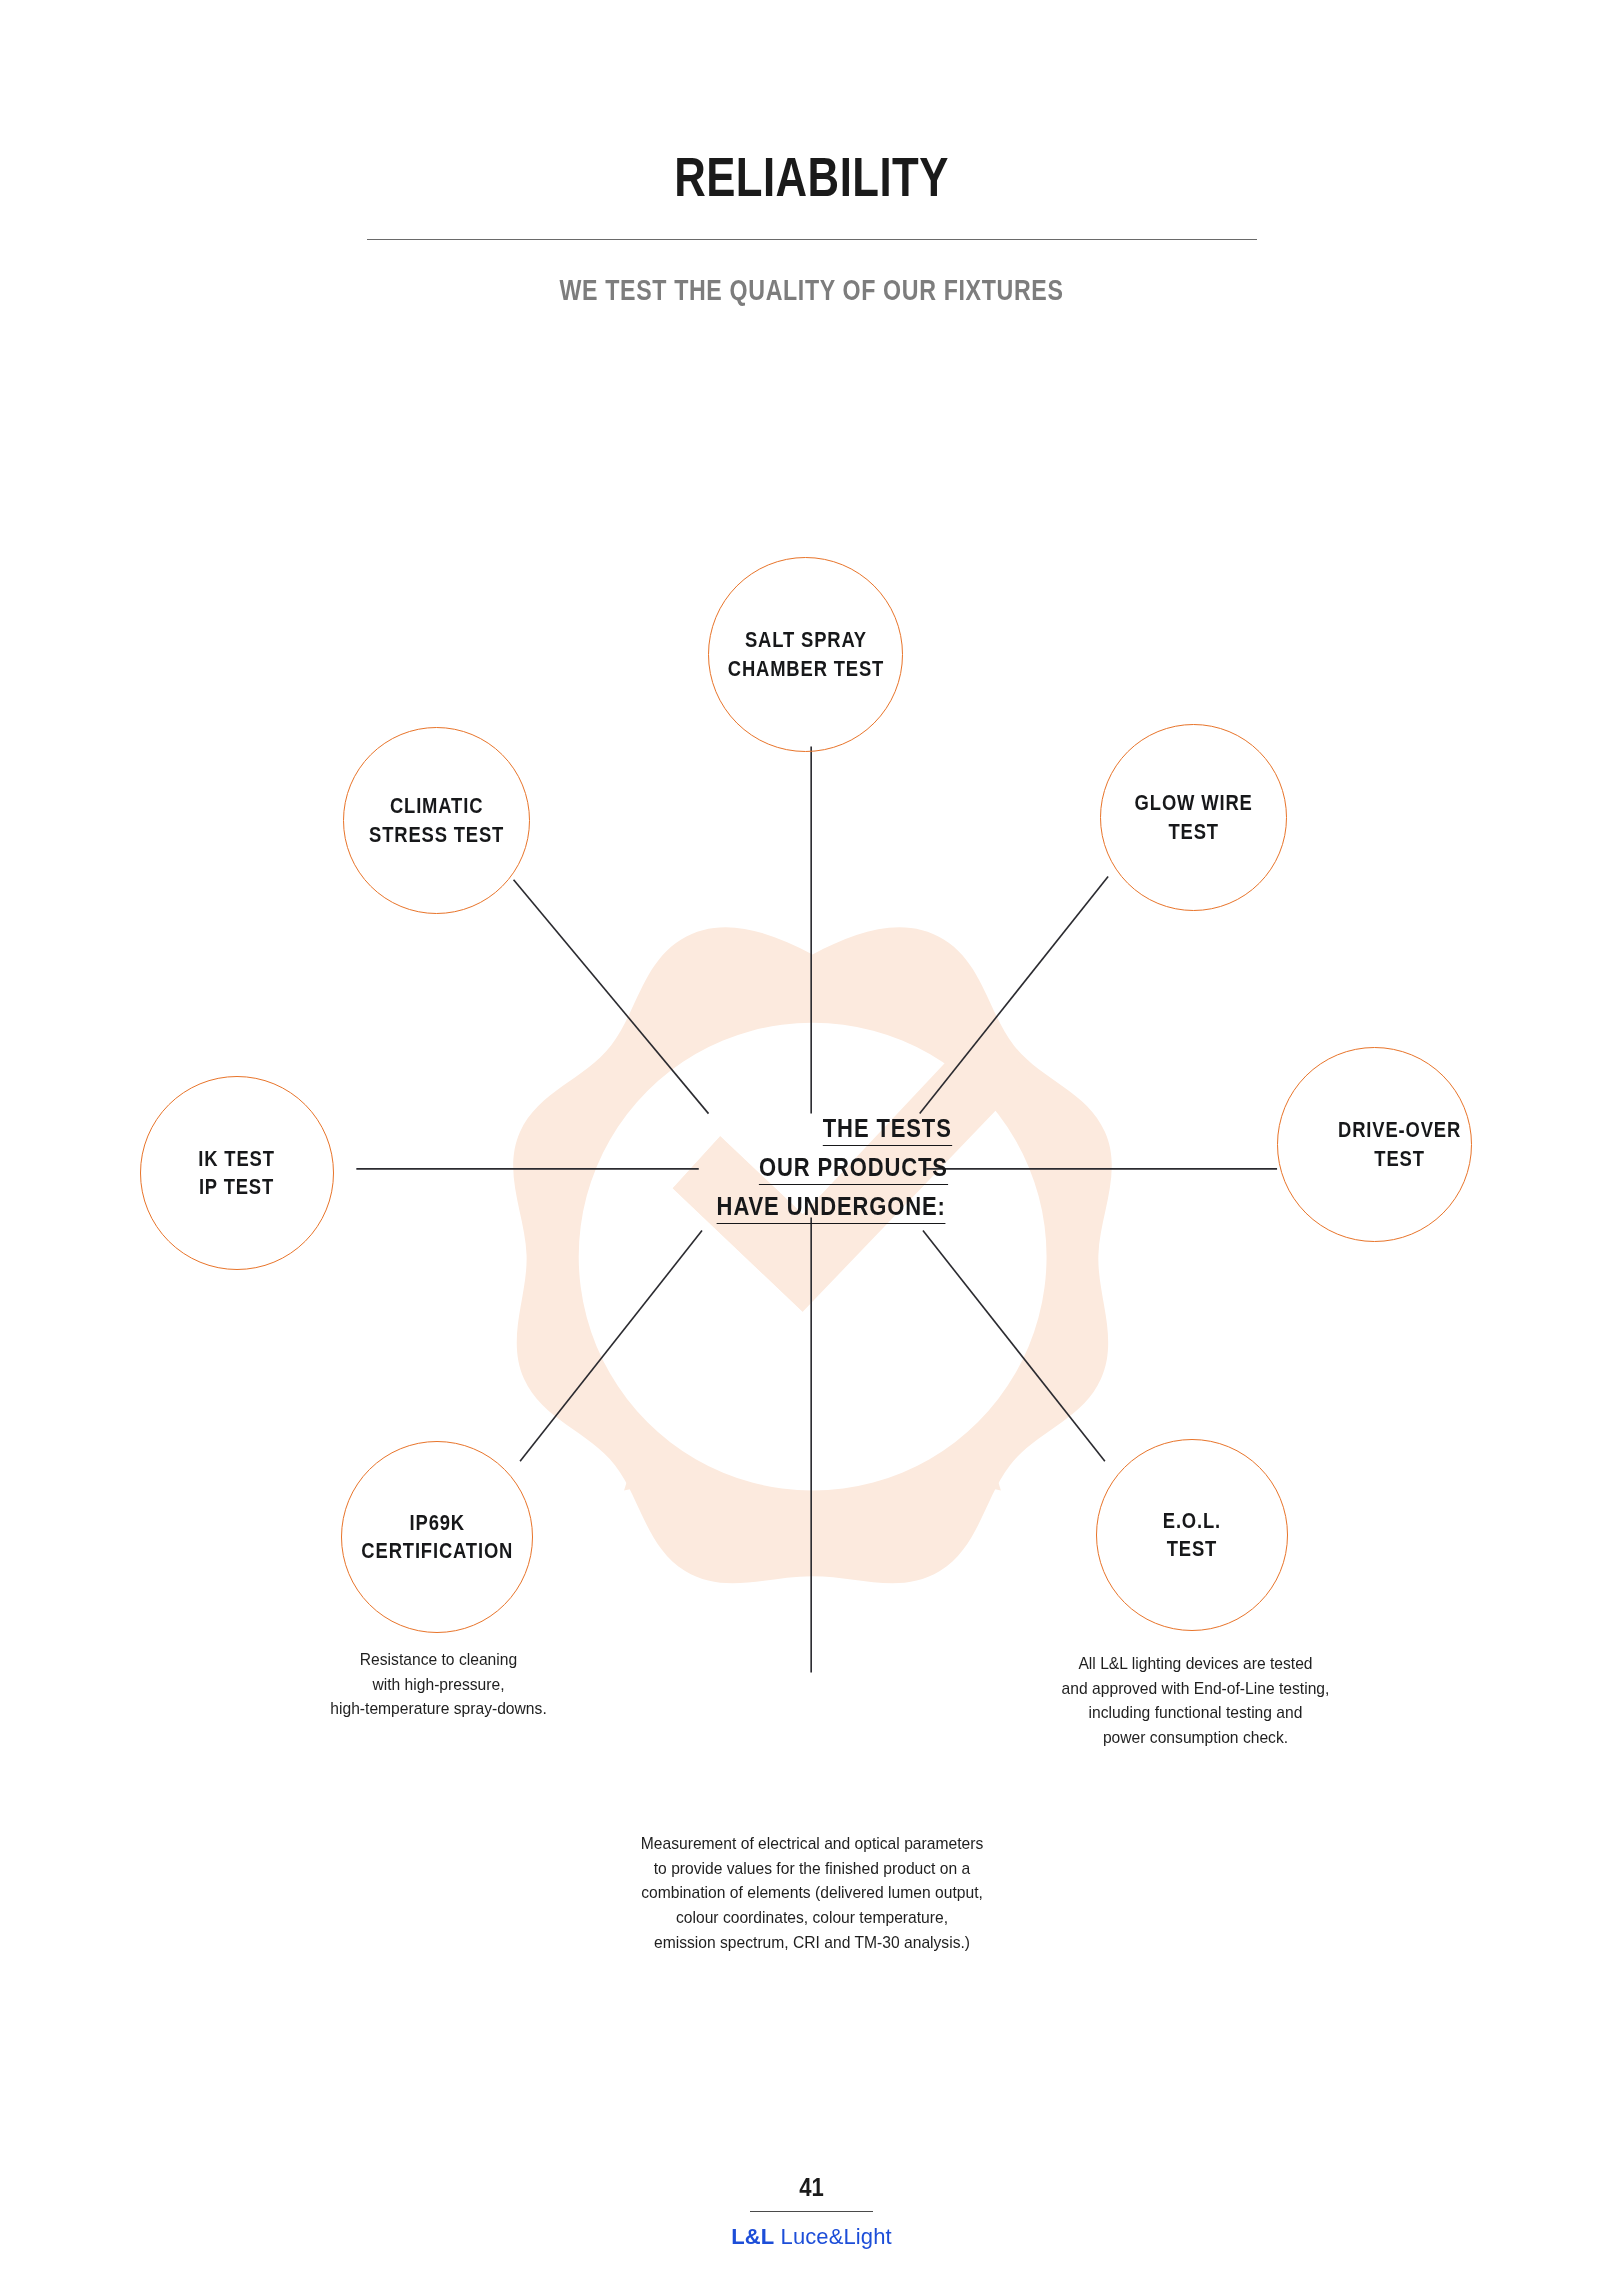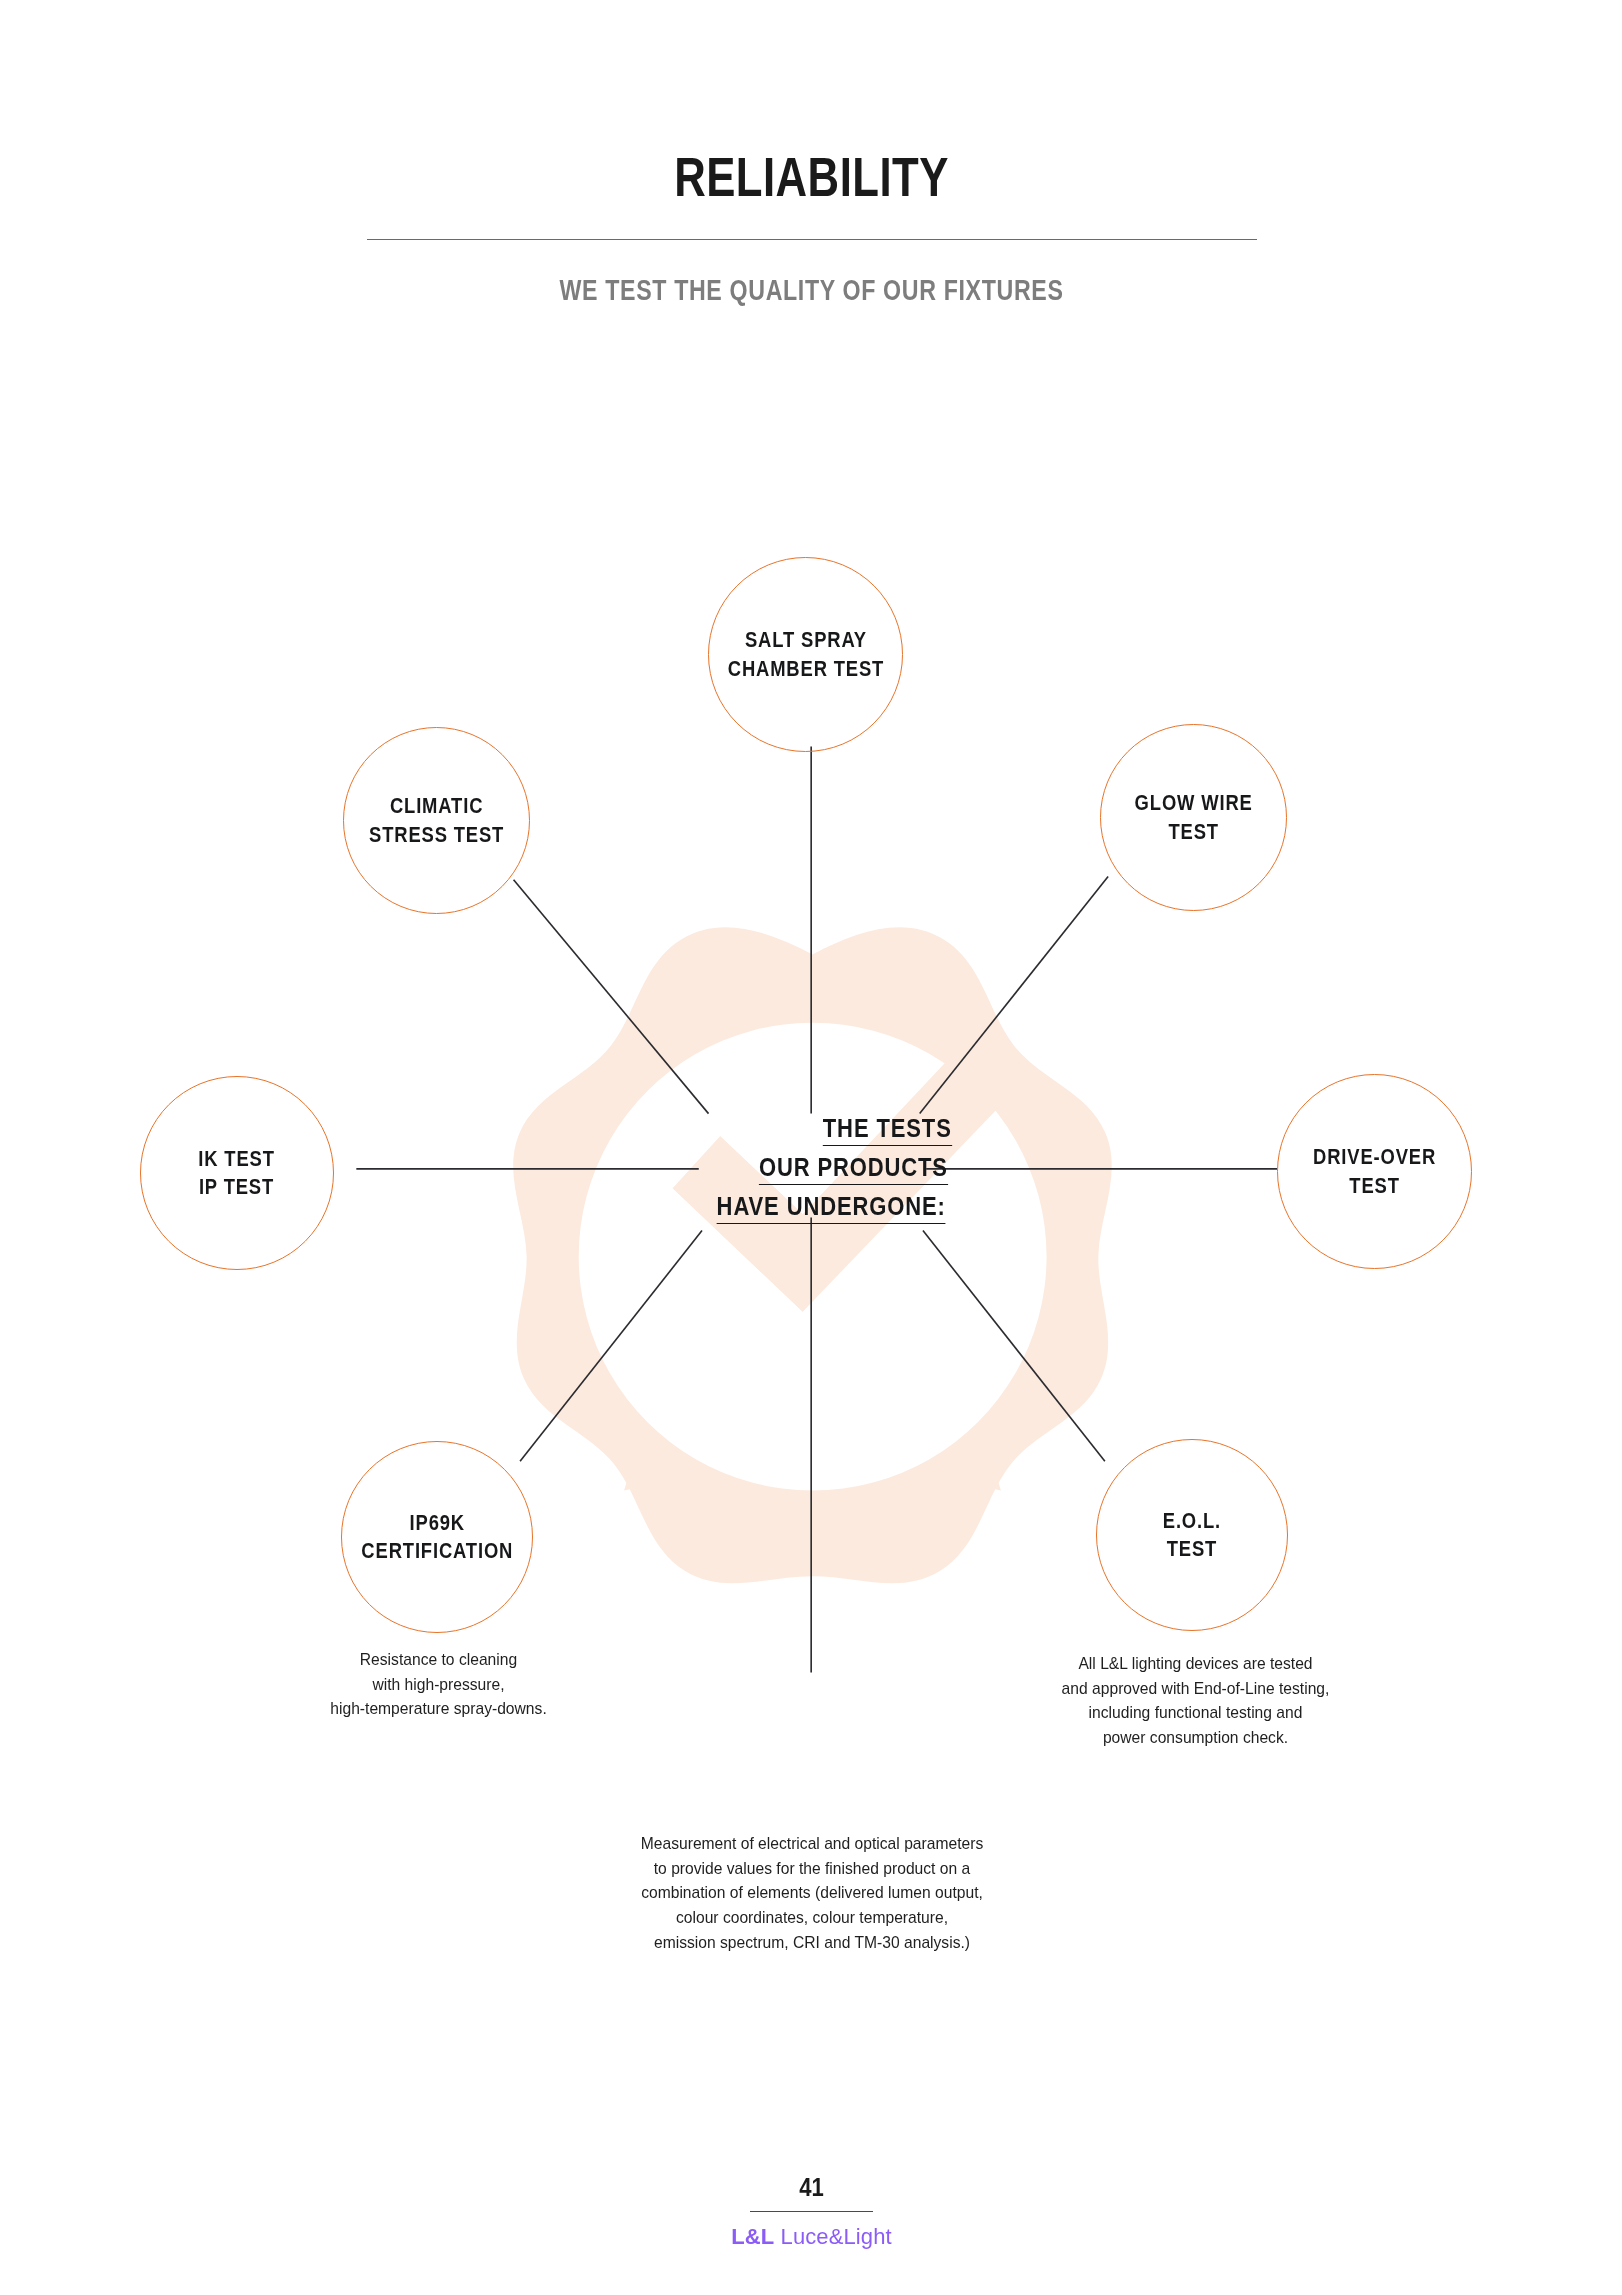--- a/index.html
+++ b/index.html
@@ -143,21 +143,21 @@
     display: inline-block;
   }
   .footer-rule {
     width: 123px;
     height: 1.3px;
     background: #4a4a4a;
     margin: 7.8px auto 11.7px auto;
   }
   .footer-brand {
     font-size: 22px;
-    color: #8b5cf6;
+    color: #1d4ed8;
     letter-spacing: 0.1px;
   }
   .footer-brand .bold { font-weight: 700; }
 </style>
 </head>
 <body>
 
 <div class="page">
 
   <div class="header">
@@ -227,21 +227,21 @@
   <div class="node" style="left:1100px; top:715px; width:187px; height:187px;">
     <div class="node-label">GLOW WIRE
 TEST</div>
   </div>
 
   <div class="node" style="left:140px; top:1067px; width:194px; height:194px;">
     <div class="node-label">IK TEST
 IP TEST</div>
   </div>
 
-  <div class="node" style="left:1277px; top:1065px; width:195px; height:195px;">
+  <div class="node" style="left:1277px; top:1038px; width:195px; height:195px;justify-content:flex-end;">
     <div class="node-label">DRIVE-OVER
 TEST</div>
   </div>
 
   <div class="node" style="left:341px; top:1432px; width:192px; height:192px;">
     <div class="node-label">IP69K
 CERTIFICATION</div>
   </div>
 
   <div class="node" style="left:1096px; top:1430px; width:192px; height:192px;">

